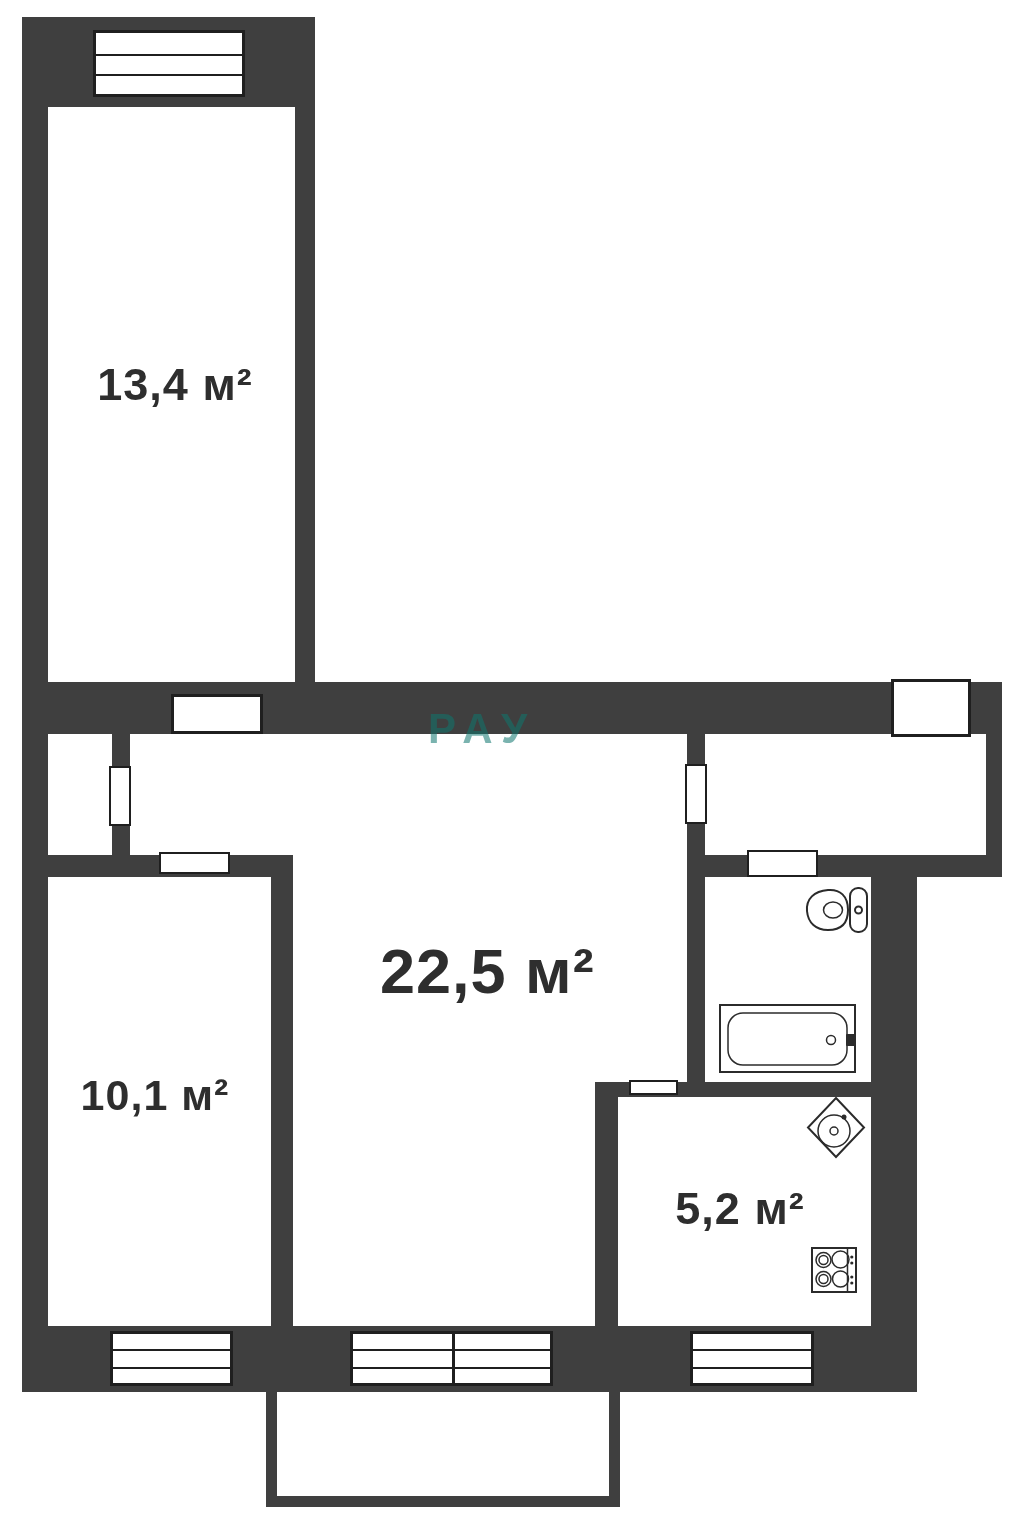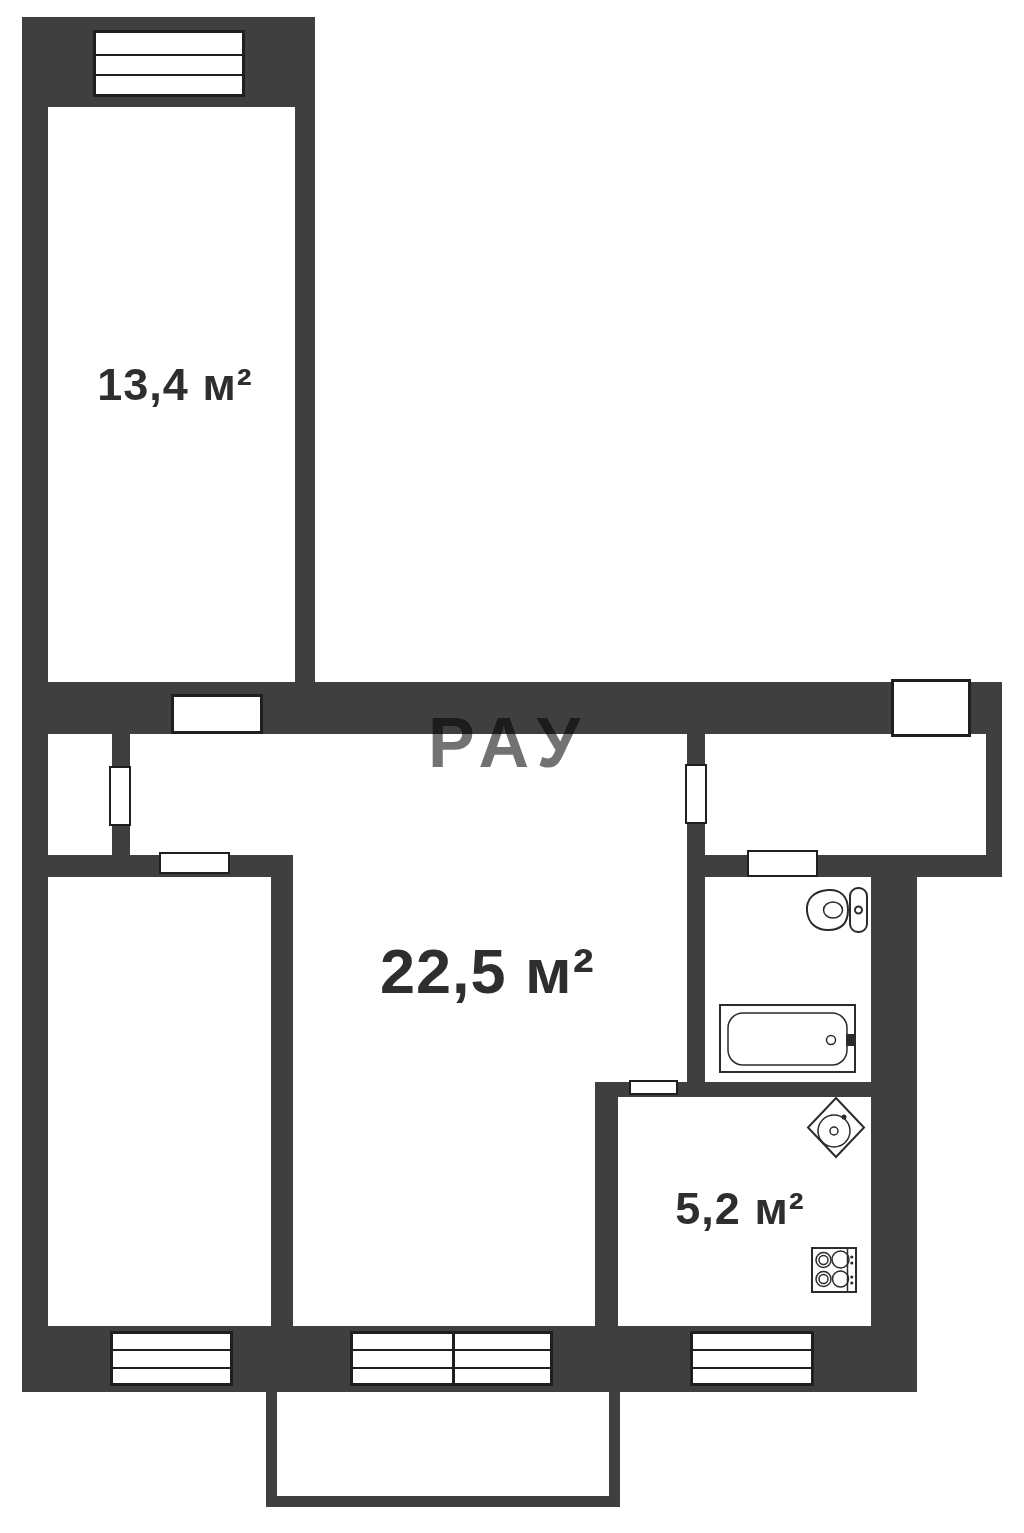--- a/index.html
+++ b/index.html
@@ -23,22 +23,22 @@
     font-size:45px;line-height:1;text-align:center;white-space:nowrap;
     letter-spacing:1px;
   }
   .balcony{
     position:absolute;box-sizing:border-box;background:transparent;
     border-left:11px solid #3f3f3f;border-right:11px solid #3f3f3f;
     border-bottom:11px solid #3f3f3f;border-top:none;
   }
   .watermark{
     position:absolute;left:428px;top:708px;width:200px;
-    font-size:70px;font-weight:700;letter-spacing:10px;
-    color:#000000;opacity:0.55;line-height:1;
+    font-size:42px;font-weight:700;letter-spacing:10px;
+    color:#0f766e;opacity:0.55;line-height:1;
   }
   svg{position:absolute;display:block;}
   svg .st{fill:#ffffff;stroke:#2b2b2b;stroke-width:2;}
   svg .thin{fill:none;stroke:#2b2b2b;stroke-width:1.5;}
   svg .fl{fill:#2b2b2b;stroke:none;}
 </style>
 </head>
 <body>
 
 <div id="plan">
@@ -117,17 +117,18 @@
     <circle class="thin" cx="13.5" cy="33" r="4.5"></circle>
     <circle class="thin" cx="30.5" cy="33" r="8"></circle>
     <circle class="fl" cx="41.8" cy="11" r="1.6"></circle>
     <circle class="fl" cx="41.8" cy="17" r="1.6"></circle>
     <circle class="fl" cx="41.8" cy="31" r="1.6"></circle>
     <circle class="fl" cx="41.8" cy="37" r="1.6"></circle>
   </svg>
 
   <div class="room-label" style="left:75px;top:362px;width:200px;">13,4 м²</div>
   <div class="room-label" style="left:380px;top:940px;width:200px;font-size:63px;">22,5 м²</div>
+  <div class="room-label" style="left:55px;top:1074px;width:200px;font-size:43px;">10,1 м²</div>
   <div class="room-label" style="left:640px;top:1186px;width:200px;text-align:center;">5,2 м²</div>
 
   <div class="watermark">РАУ</div>
 
 </div>
 
 </body></html>

